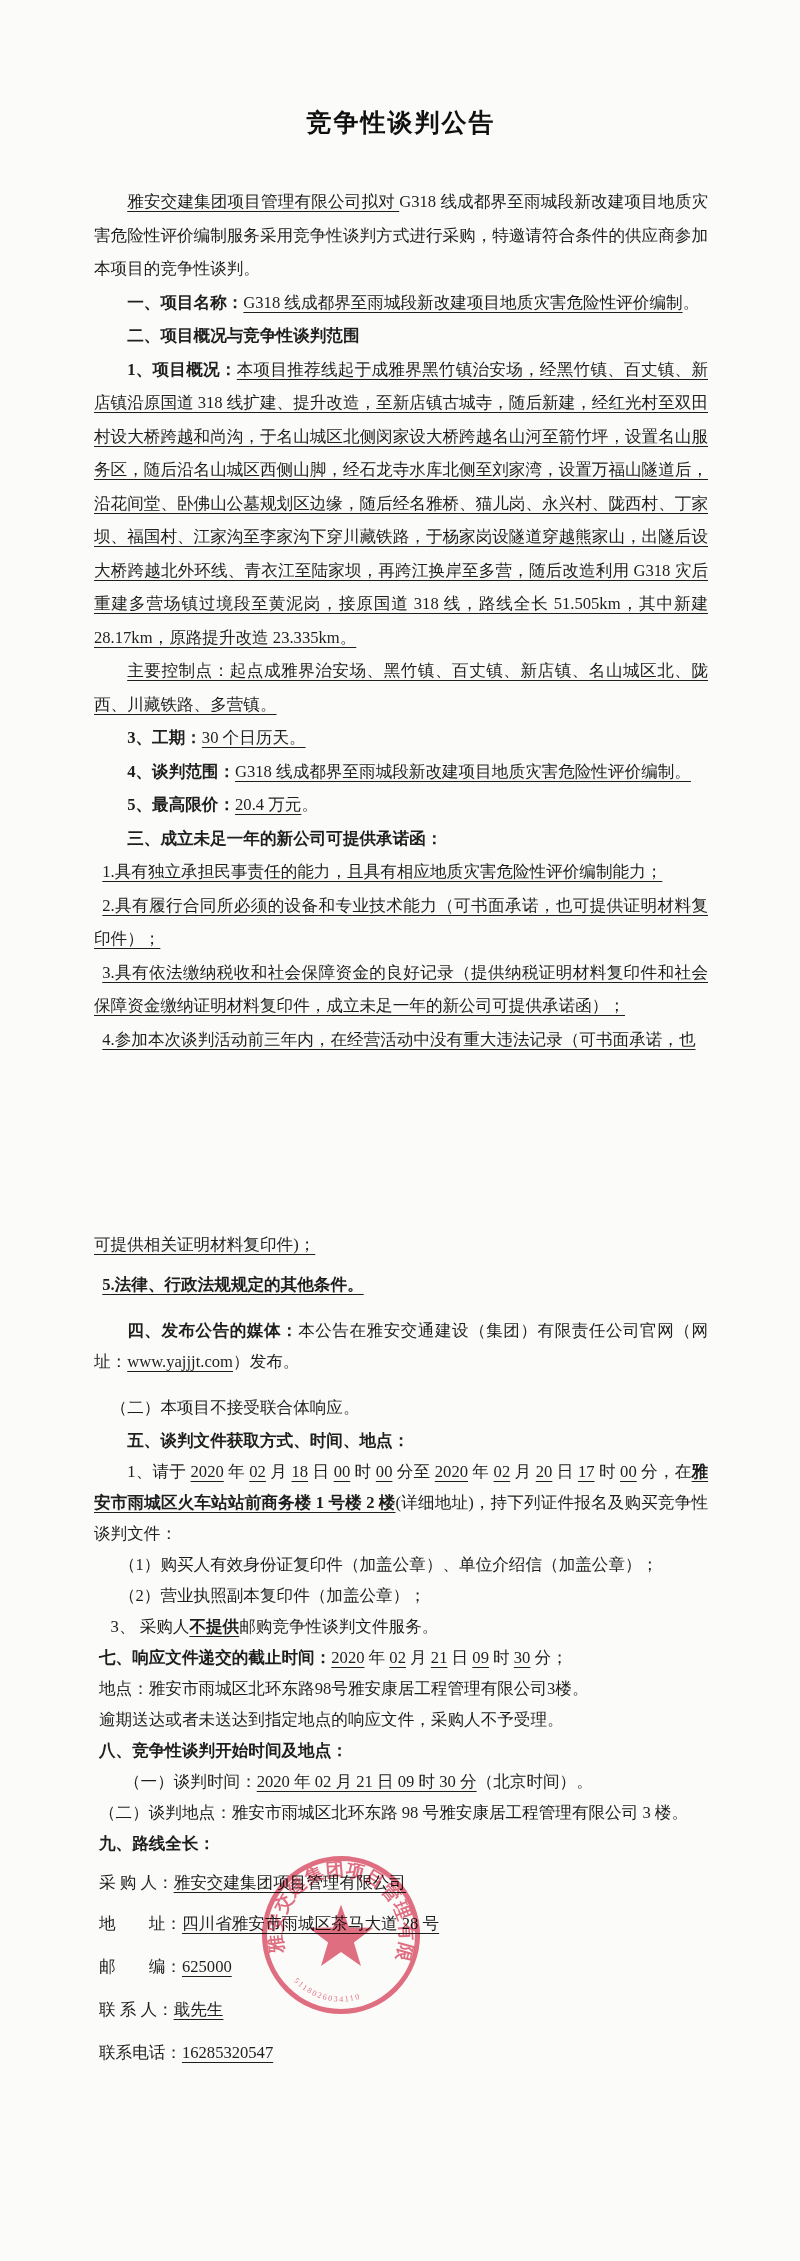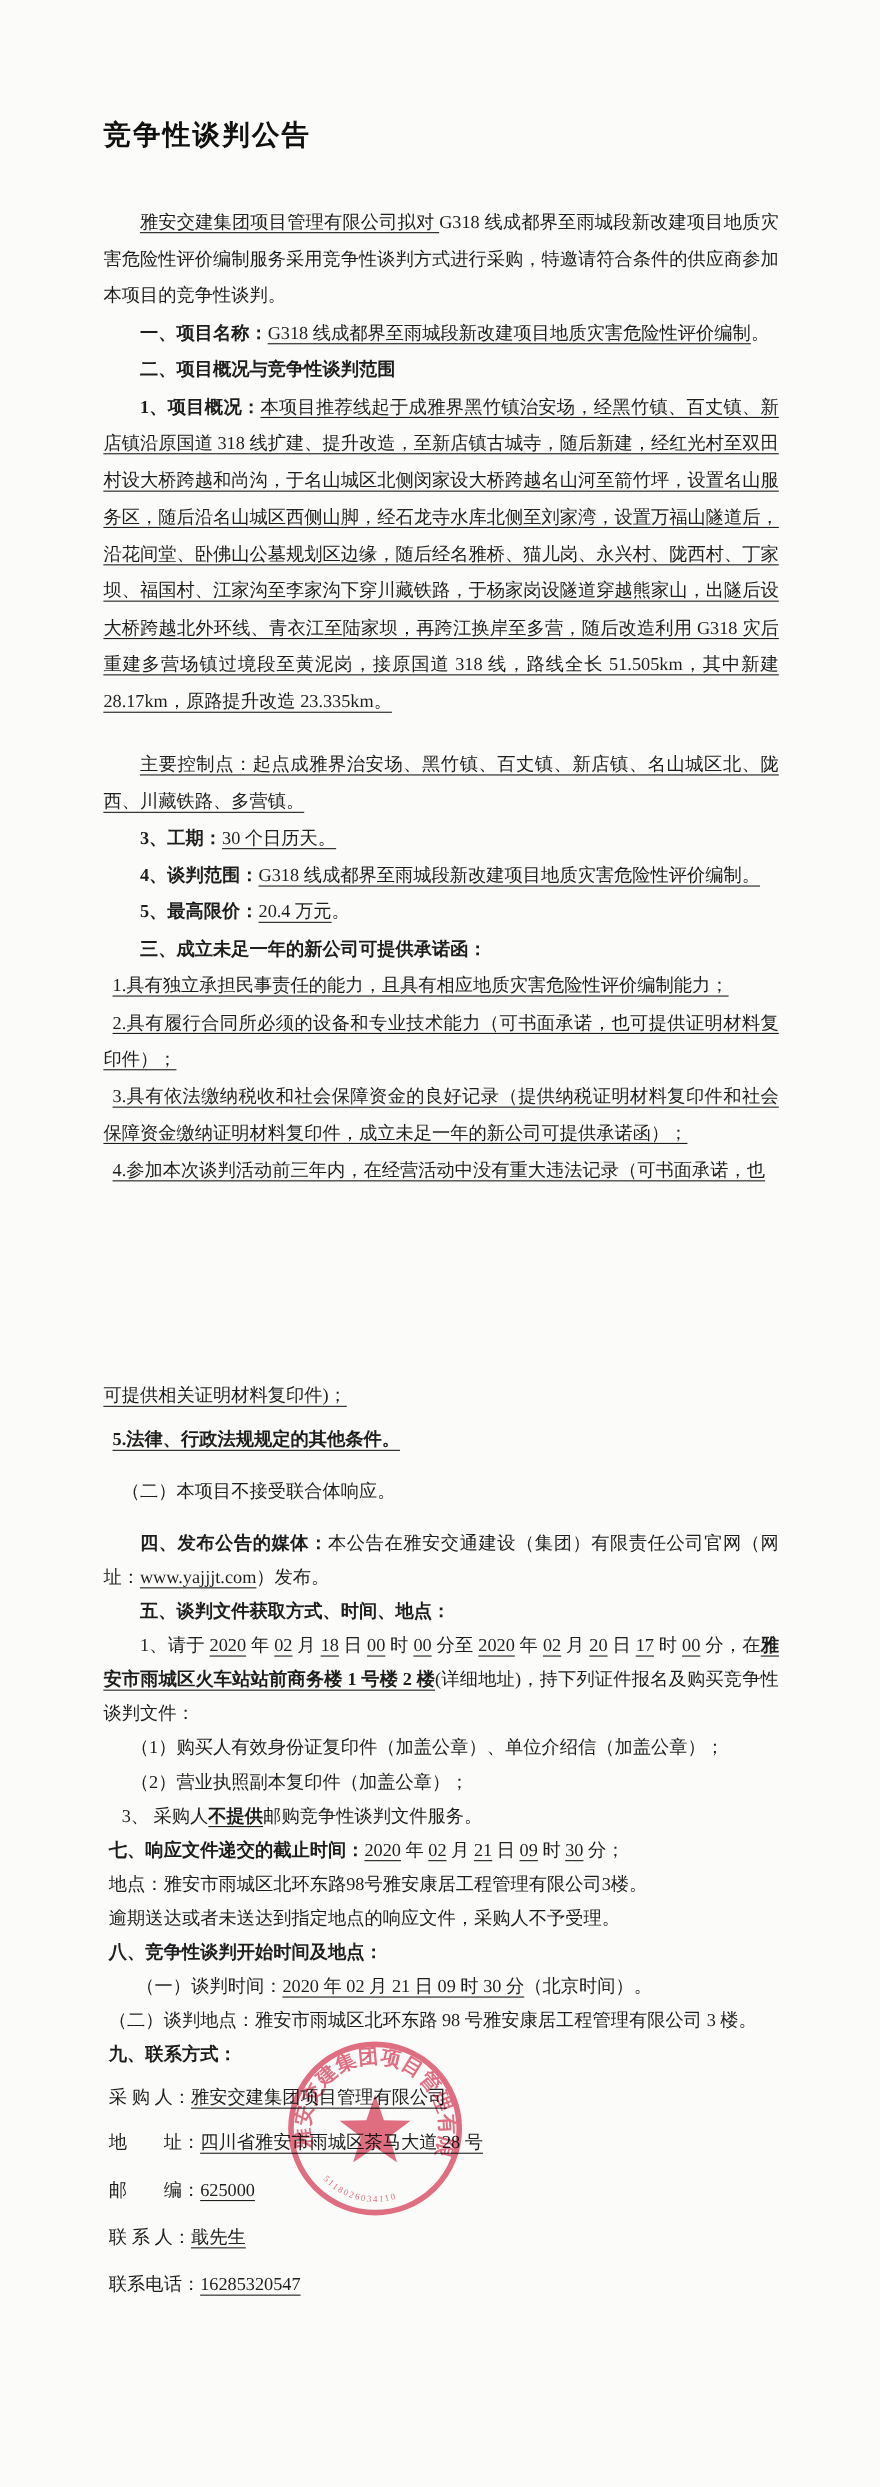--- a/index.html
+++ b/index.html
@@ -6,20 +6,21 @@
   body{
     width:800px;height:2261px;
     background:#fbfbfa;
     font-family:"Liberation Serif","DejaVu Serif",serif;
     color:#1e1e1e;
     position:relative;
     overflow:hidden;
   }
   .doc{padding:106px 92px 0 94px}
   .title{
+    text-align:center;
     font-family:"Liberation Sans","DejaVu Sans",sans-serif;
     font-weight:700;
     font-size:25px;
     letter-spacing:2px;
     color:#101010;
     margin:0 0 46px 0;
   }
   .para{
     margin:0;
     font-size:16.6px;
@@ -53,45 +54,45 @@
 </head>
 <body>
 
 <div class="doc">
   <h1 class="title">竞争性谈判公告</h1>
   <div>
       <p class="para" style="text-indent: 2em;"><span class="u">雅安交建集团项目管理有限公司拟对 </span><span>G318 线成都界至雨城段新改建项目地质灾害危险性评价编制服务采用竞争性谈判方式进行采购，特邀请符合条件的供应商参加本项目的竞争性谈判。</span></p>
       <p class="para" style="text-indent: 2em;"><span class="b">一、项目名称：</span><span class="u">G318 线成都界至雨城段新改建项目地质灾害危险性评价编制</span><span>。</span></p>
       <p class="para" style="text-indent: 2em;"><span class="b">二、项目概况与竞争性谈判范围</span></p>
       <p class="para" style="text-indent: 2em;"><span class="b">1、项目概况：</span><span class="u">本项目推荐线起于成雅界黑竹镇治安场，经黑竹镇、百丈镇、新店镇沿原国道 318 线扩建、提升改造，至新店镇古城寺，随后新建，经红光村至双田村设大桥跨越和尚沟，于名山城区北侧闵家设大桥跨越名山河至箭竹坪，设置名山服务区，随后沿名山城区西侧山脚，经石龙寺水库北侧至刘家湾，设置万福山隧道后，沿花间堂、卧佛山公墓规划区边缘，随后经名雅桥、猫儿岗、永兴村、陇西村、丁家坝、福国村、江家沟至李家沟下穿川藏铁路，于杨家岗设隧道穿越熊家山，出隧后设大桥跨越北外环线、青衣江至陆家坝，再跨江换岸至多营，随后改造利用 G318 灾后重建多营场镇过境段至黄泥岗，接原国道 318 线，路线全长 51.505km，其中新建 28.17km，原路提升改造 23.335km。</span></p>
-      <p class="para" style="text-indent: 2em; margin-top: 24px;"><span class="u">主要控制点：起点成雅界治安场、黑竹镇、百丈镇、新店镇、名山城区北、陇西、川藏铁路、多营镇。</span></p>
+      <p class="para" style="text-indent: 2em;"><span class="u">主要控制点：起点成雅界治安场、黑竹镇、百丈镇、新店镇、名山城区北、陇西、川藏铁路、多营镇。</span></p>
       <p class="para" style="text-indent: 2em;"><span class="b">3、工期：</span><span class="u">30 个日历天。</span></p>
       <p class="para" style="text-indent: 2em;"><span class="b">4、谈判范围：</span><span class="u">G318 线成都界至雨城段新改建项目地质灾害危险性评价编制。</span></p>
       <p class="para" style="text-indent: 2em;"><span class="b">5、最高限价：</span><span class="u">20.4 万元</span><span>。</span></p>
       <p class="para" style="text-indent: 2em;"><span class="b">三、成立未足一年的新公司可提供承诺函：</span></p>
       <p class="para" style="text-indent: 0.5em;"><span class="u">1.具有独立承担民事责任的能力，且具有相应地质灾害危险性评价编制能力；</span></p>
       <p class="para" style="text-indent: 0.5em;"><span class="u">2.具有履行合同所必须的设备和专业技术能力（可书面承诺，也可提供证明材料复印件）；</span></p>
       <p class="para" style="text-indent: 0.5em;"><span class="u">3.具有依法缴纳税收和社会保障资金的良好记录（提供纳税证明材料复印件和社会保障资金缴纳证明材料复印件，成立未足一年的新公司可提供承诺函）；</span></p>
       <p class="para" style="text-indent: 0.5em;"><span class="u">4.参加本次谈判活动前三年内，在经营活动中没有重大违法记录（可书面承诺，也</span></p>
       <p class="para" style="text-indent: 0em; margin-top: 172px;"><span class="u">可提供相关证明材料复印件)；</span></p>
       <p class="para" style="text-indent: 0.5em; margin-top: 6px; font-weight: bold;"><span class="u">5.法律、行政法规规定的其他条件。</span></p>
+      <p class="para tight" style="text-indent: 2em; margin-top: 14px;"><span class="b">四、发布公告的媒体：</span><span>本公告在雅安交通建设（集团）有限责任公司官网（网址：</span><span class="u">www.yajjjt.com</span><span>）发布。</span></p>
       <p class="para" style="text-indent: 1em; margin-top: 14px;"><span>（二）本项目不接受联合体响应。</span></p>
-      <p class="para tight" style="text-indent: 2em; margin-top: 14px;"><span class="b">四、发布公告的媒体：</span><span>本公告在雅安交通建设（集团）有限责任公司官网（网址：</span><span class="u">www.yajjjt.com</span><span>）发布。</span></p>
       <p class="para tight" style="text-indent: 2em;"><span class="b">五、谈判文件获取方式、时间、地点：</span></p>
       <p class="para tight" style="text-indent: 2em;"><span>1、请于 </span><span class="u">2020</span><span> 年 </span><span class="u">02</span><span> 月 </span><span class="u">18</span><span> 日 </span><span class="u">00</span><span> 时 </span><span class="u">00</span><span> 分至 </span><span class="u">2020</span><span> 年 </span><span class="u">02</span><span> 月 </span><span class="u">20</span><span> 日 </span><span class="u">17</span><span> 时 </span><span class="u">00</span><span> 分，在</span><span class="b u">雅安市雨城区火车站站前商务楼 1 号楼 2 楼</span><span>(详细地址)，持下列证件报名及购买竞争性谈判文件：</span></p>
       <p class="para tight" style="text-indent: 1.5em;"><span>（1）购买人有效身份证复印件（加盖公章）、单位介绍信（加盖公章）；</span></p>
       <p class="para tight" style="text-indent: 1.5em;"><span>（2）营业执照副本复印件（加盖公章）；</span></p>
       <p class="para tight" style="text-indent: 1em;"><span>3、 采购人</span><span class="b u">不提供</span><span>邮购竞争性谈判文件服务。</span></p>
       <p class="para tight" style="text-indent: 0.3em;"><span class="b">七、响应文件递交的截止时间：</span><span class="u">2020</span><span> 年 </span><span class="u">02</span><span> 月 </span><span class="u">21</span><span> 日 </span><span class="u">09</span><span> 时 </span><span class="u">30</span><span> 分；</span></p>
       <p class="para tight" style="text-indent: 0.3em;"><span>地点：雅安市雨城区北环东路98号雅安康居工程管理有限公司3楼。</span></p>
       <p class="para tight" style="text-indent: 0.3em;"><span>逾期送达或者未送达到指定地点的响应文件，采购人不予受理。</span></p>
       <p class="para tight" style="text-indent: 0.3em;"><span class="b">八、竞争性谈判开始时间及地点：</span></p>
       <p class="para tight" style="text-indent: 0.3em; margin-left: 25px;"><span>（一）谈判时间：</span><span class="u">2020 年 02 月 21 日 09 时 30 分</span><span>（北京时间）。</span></p>
       <p class="para tight" style="text-indent: 0.3em;"><span>（二）谈判地点：雅安市雨城区北环东路 98 号雅安康居工程管理有限公司 3 楼。</span></p>
-      <p class="para tight" style="text-indent: 0.3em;"><span class="b">九、联系方式：</span></p>
+      <p class="para tight" style="text-indent: 0.3em;"><span class="b">九、路线全长：</span></p>
       <p class="para tight" style="text-indent: 0.3em; margin-top: 8px;"><span>采 购 人：</span><span class="u">雅安交建集团项目管理有限公司</span></p>
       <p class="para tight" style="text-indent: 0.3em; margin-top: 10px;"><span>地　　址：</span><span class="u">四川省雅安市雨城区茶马大道 28 号</span></p>
       <p class="para tight" style="text-indent: 0.3em; margin-top: 12px;"><span>邮　　编：</span><span class="u">625000</span></p>
       <p class="para tight" style="text-indent: 0.3em; margin-top: 12px;"><span>联 系 人：</span><span class="u">戢先生</span></p>
       <p class="para tight" style="text-indent: 0.3em; margin-top: 12px;"><span>联系电话：</span><span class="u">16285320547</span></p>
     </div>
 </div>
 
 <svg class="seal" viewBox="0 0 200 200" aria-hidden="true">
   <defs>

